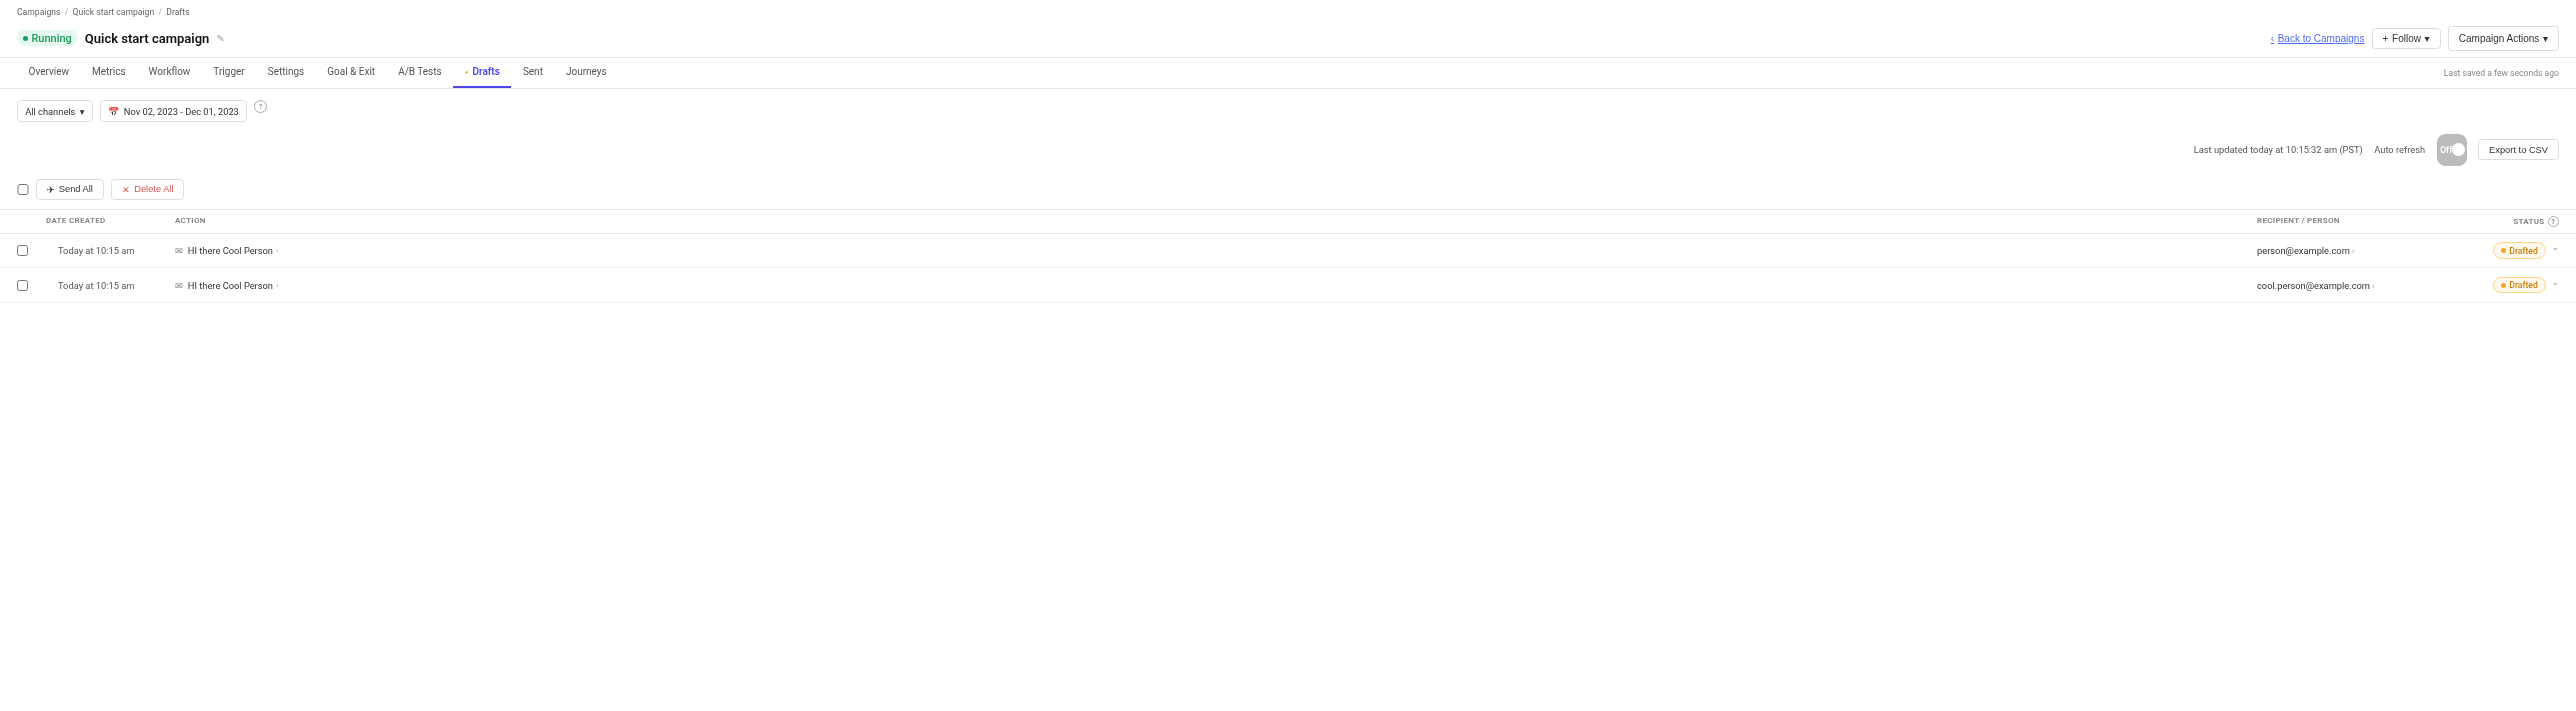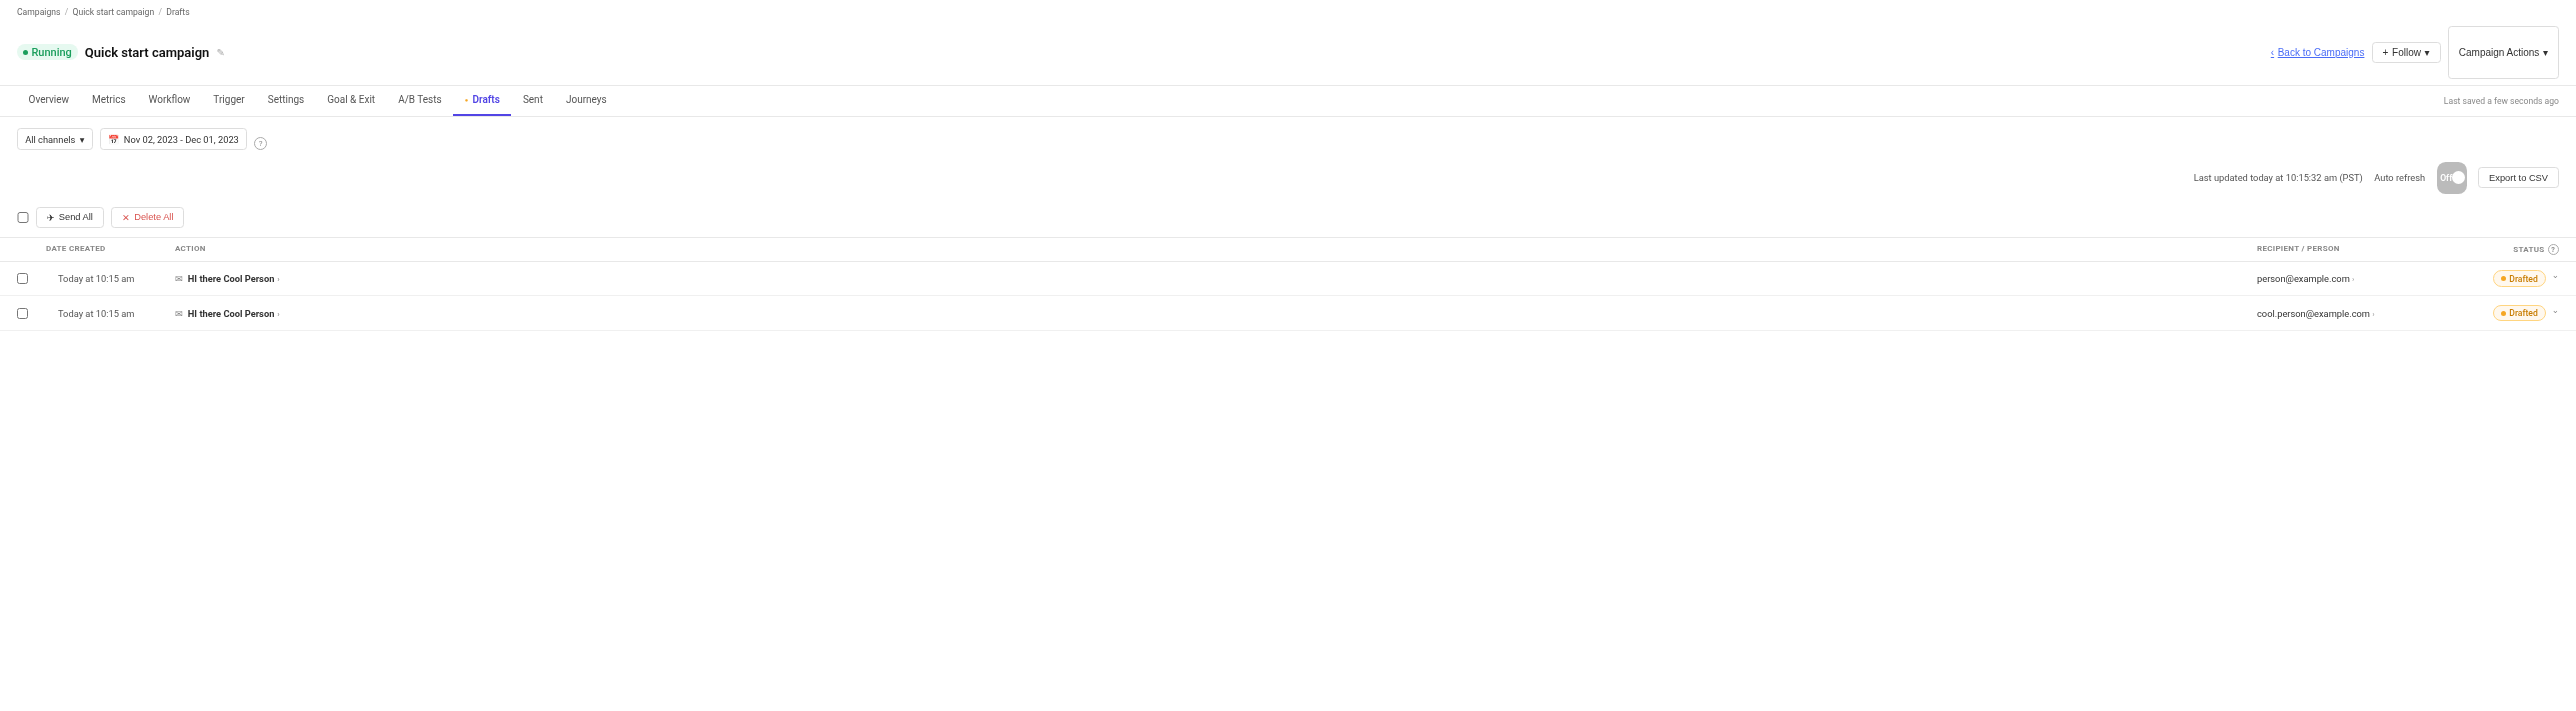--- a/index.html
+++ b/index.html
@@ -38,21 +38,21 @@
       cursor: pointer; text-decoration: underline; font-weight: 500;
     }
     .btn-follow {
       display: flex; align-items: center; gap: 3.6px;
       background: #fff; border: 0.7px solid #ddd; border-radius: 3.6px;
       padding: 4.3px 10px; font-size: 10px; cursor: pointer; color: #333; font-weight: 500;
     }
     .btn-campaign-actions {
       display: flex; align-items: flex-start; gap: 3.6px;
       background: #fff; border: 0.7px solid #ddd; border-radius: 3.6px;
-      padding: 20px 10px; font-size: 10px; cursor: pointer; color: #333; font-weight: 500;
+      padding: 6px 10px; font-size: 10px; cursor: pointer; color: #333; font-weight: 500;
     }
 
     
     .nav-tabs {
       display: flex; align-items: center;
       padding: 0 17px;
       border-bottom: 0.7px solid #e8e8e8;
     }
     .nav-tabs-left { display: flex; flex: 1; }
     .nav-tab {
@@ -61,21 +61,21 @@
       text-decoration: none;
     }
     .nav-tab.active { color: #5245e5; border-bottom: 2.2px solid #5245e5; font-weight: 600; }
     .nav-tabs-right { font-size: 8.6px; color: #888; white-space: nowrap; padding: 8.6px 0; }
 
     
     .filter-bar {
       padding: 11.5px 17px 5.8px;
     }
     .filter-label { font-size: 8px; color: #888; text-transform: uppercase; letter-spacing: 0.4px; margin-bottom: 5.8px; font-weight: 600; }
-    .filter-controls { display: flex; align-items: flex-end; gap: 7.2px; }
+    .filter-controls { display: flex; align-items: flex-start; gap: 7.2px; }
 
     .filter-select {
       display: flex; align-items: center; gap: 4.3px;
       border: 0.7px solid #ddd; border-radius: 3.6px;
       padding: 4.3px 7.2px; font-size: 9.3px; color: #333;
       cursor: pointer; background: #fff;
     }
     .filter-date {
       display: flex; align-items: center; gap: 4.3px;
       border: 0.7px solid #ddd; border-radius: 3.6px;
@@ -155,21 +155,21 @@
     }
 
     .cell-checkbox { display: flex; align-items: center; }
     .row-checkbox {
       width: 10.8px; height: 10.8px; border: 0.7px solid #bbb; border-radius: 2.2px;
       cursor: pointer; background: #fff;
     }
     .cell-date { font-size: 9.3px; color: #555; margin-left: 12px; }
     .cell-action { display: flex; align-items: center; gap: 5px; font-size: 9.3px; color: #333; }
     .mail-icon { color: #888; font-size: 9.3px; }
-    .action-link { color: #333; font-weight: 700; display: flex; align-items: center; gap: 2.9px; }
+    .action-link { color: #333; font-weight: 400; display: flex; align-items: center; gap: 2.9px; }
     .chevron-right { color: #999; font-size: 8px; }
     .cell-recipient { font-size: 9.3px; color: #333; display: flex; align-items: flex-end; gap: 2.2px; }
     .cell-status { display: flex; align-items: flex-start; justify-content: flex-end; gap: 5.8px; }
 
     .badge-drafted {
       display: flex; align-items: center; gap: 3.6px;
       background: #fff8ee; color: #c87c00; border: 0.7px solid #ffd580;
       border-radius: 8.6px; padding: 2.2px 7.2px; font-size: 8.6px; font-weight: 500;
     }
     .drafted-dot { width: 5px; height: 5px; border-radius: 50%; background: #f5a623; }

